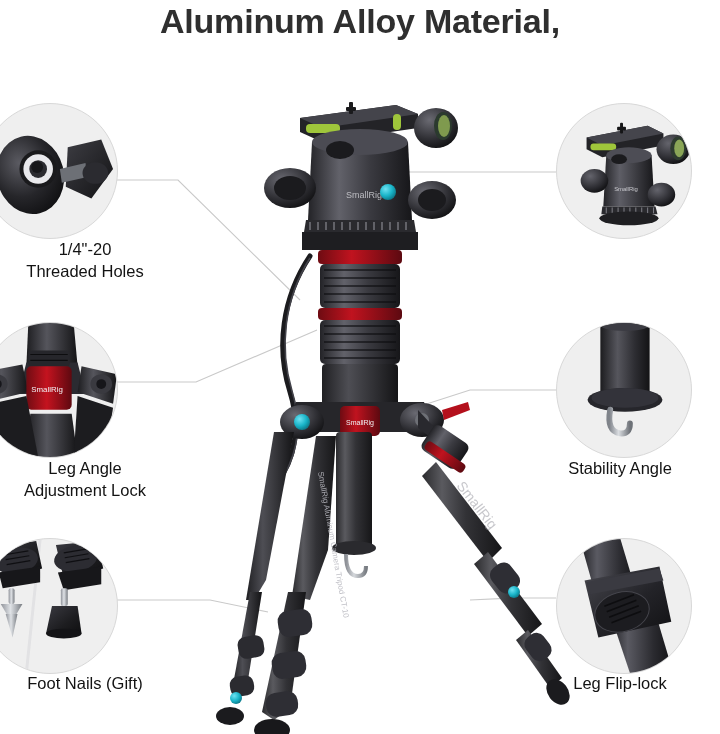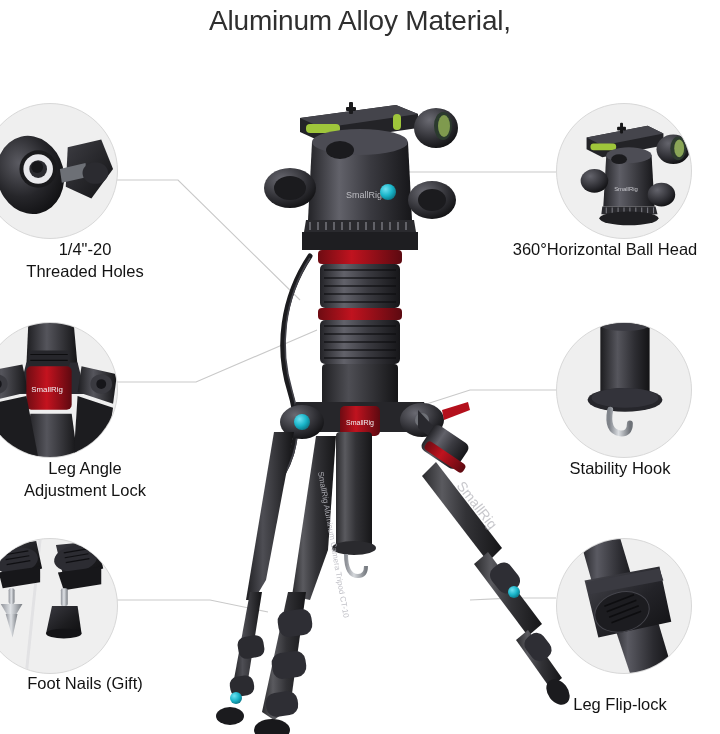--- a/index.html
+++ b/index.html
@@ -10,22 +10,22 @@
     overflow:hidden;
     position:relative;
   }
   #stage{position:absolute;left:0;top:0;width:720px;height:734px;}
 
   
   .title{
     position:absolute;left:0;top:4px;width:720px;
     text-align:center;
     color:#2f2f2f;
-    font-weight:normal;
-    font-size:28px;
+    font-weight:bold;
+    font-size:34px;
     line-height:34px;
     letter-spacing:-0.2px;
   }
   .title .l1{display:block;}
   .title .l2{display:block;}
 
   
   .callout-label{
     position:absolute;
     color:#131313;
@@ -419,24 +419,23 @@
       <g stroke="#0b0b0d" stroke-width="1.6" opacity="0.85" transform="rotate(-14 66 74)">
         <path d="M50,64 L82,60 M51,70 L83,66 M52,76 L84,72 M53,82 L85,78"></path>
       </g>
       <ellipse cx="66" cy="74" rx="28" ry="20" fill="none" stroke="#45454c" stroke-width="1" transform="rotate(-14 66 74)"></ellipse>
     </svg>
   </div>
 
   <div class="callout-label" style="left:-10px;top:238px;width:190px;">1/4"-20
 Threaded Holes</div>
 
-  <div class="callout-label" style="left:490px;top:238px;width:230px;">360°Horizontal Ball Head</div>
 
   <div class="callout-label" style="left:-10px;top:457px;width:190px;">Leg Angle
 Adjustment Lock</div>
 
-  <div class="callout-label" style="left:520px;top:457px;width:200px;">Stability Hook</div>
+  <div class="callout-label" style="left:520px;top:457px;width:200px;">Stability Angle</div>
 
   <div class="callout-label" style="left:-10px;top:672px;width:190px;">Foot Nails (Gift)</div>
 
-  <div class="callout-label" style="left:520px;top:672px;width:200px;margin-top:21px;">Leg Flip-lock</div>
+  <div class="callout-label" style="left:520px;top:672px;width:200px;">Leg Flip-lock</div>
 
 </div>
 
 </body></html>

